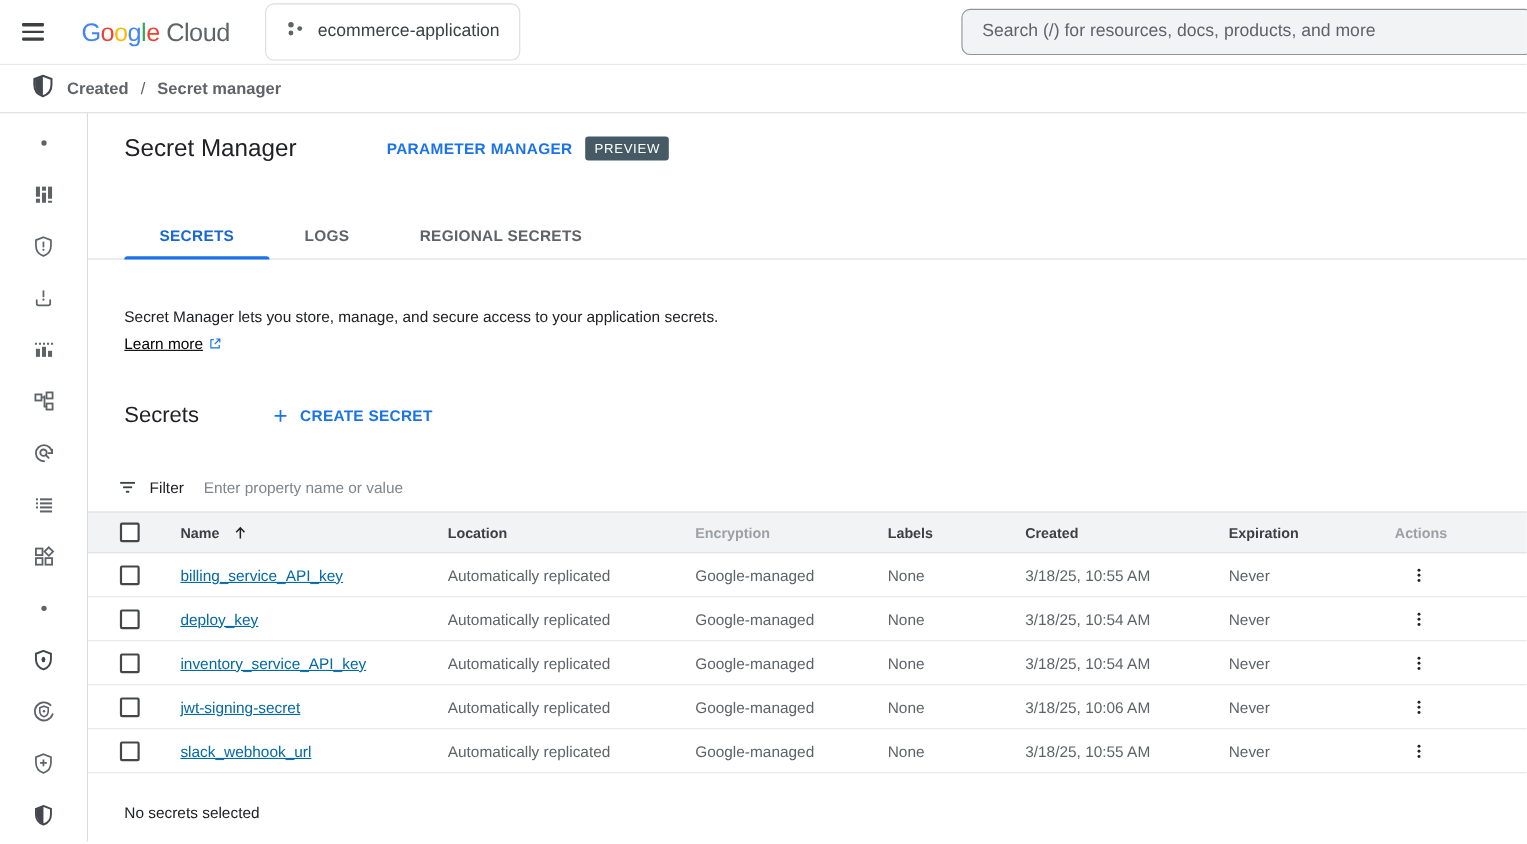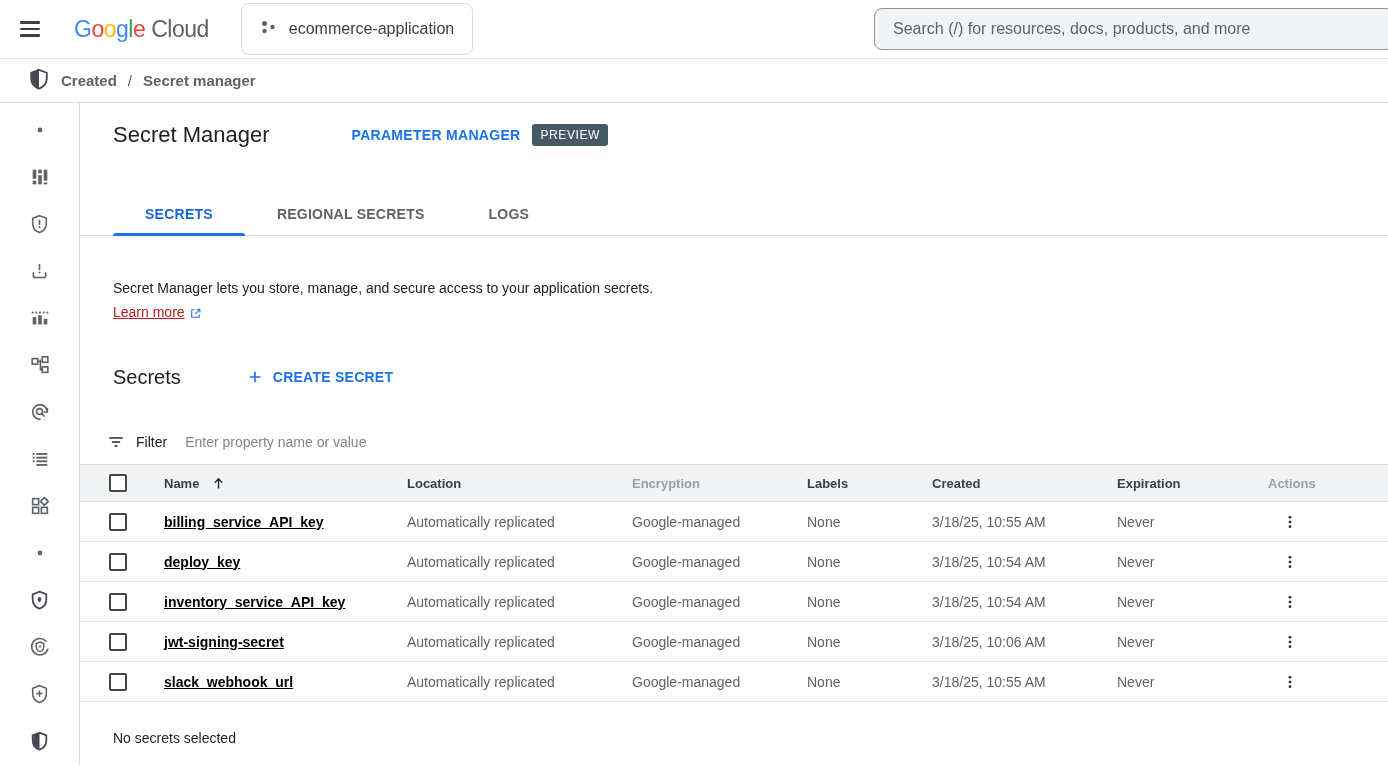--- a/index.html
+++ b/index.html
@@ -45,22 +45,22 @@
   
   .tabs { margin-top:40px; height:43px; border-bottom:1px solid #dadce0; display:flex; padding-left:33px; }
   .tab { position:relative; padding:0 32px; display:flex; align-items:center; font-size:14px; font-weight:700;
     letter-spacing:0.25px; color:#5f6368; cursor:pointer; }
   .tab.active { color:#1967d2; }
   .tab.active::after { content:""; position:absolute; left:0; right:0; bottom:-1px; height:3px;
     background:#1a73e8; border-radius:3px 3px 0 0; }
 
   
   .description { margin-left:33px; margin-top:42px; font-size:14px; color:#202124; line-height:20px; }
-  .learn-more { margin-left:33px; margin-top:6px; display:inline-flex; align-items:flex-end; gap:4px;
-    font-size:14px; color:#b91c1c; text-decoration:underline; cursor:pointer; }
+  .learn-more { margin-left:33px; margin-top:6px; display:inline-flex; align-items:center; gap:4px;
+    font-size:14px; color:#000000; text-decoration:underline; cursor:pointer; }
 
   
   .secrets-row { margin-left:33px; margin-top:40px; height:32px; display:flex; align-items:center; }
   .section-heading { font-size:20px; font-weight:400; color:#202124; }
   .create-btn { margin-left:66px; display:flex; align-items:flex-start; gap:10px; color:#1a73e8;
     font-size:14px; font-weight:700; letter-spacing:0.25px; cursor:pointer; background:none; border:none;
     font-family:"Liberation Sans", sans-serif; }
 
   
   .filter-row { margin-top:26px; height:45px; display:flex; align-items:center; padding-left:27px; gap:11px; }
@@ -70,21 +70,21 @@
   .filter-row input::placeholder { color:#80868b; opacity:1; }
 
   .grid-row { display:grid; grid-template-columns:84px 243px 225px 175px 125px 185px 145px 1fr; align-items:center; }
   .thead { height:38px; background:#f1f3f4; border-top:1px solid #e0e0e0; border-bottom:1px solid #e0e0e0;
     font-size:13px; font-weight:700; color:#3c4043; }
   .thead .muted { color:#9aa0a6; }
   .th-name { display:flex; align-items:center; gap:12px; cursor:pointer; }
   .trow { height:40px; border-bottom:1px solid #e3e5e8; font-size:14px; color:#5f6368; }
   .cell-cb { padding-left:29px; }
   .checkbox { width:18px; height:18px; border:2px solid #444746; border-radius:2px; background:#fff; cursor:pointer; }
-  .secret-link { color:#000000; text-decoration:underline; cursor:pointer;font-weight:bold; }
+  .secret-link { color:#0369a1; text-decoration:underline; cursor:pointer; }
   .actions-cell { padding-left:14px; }
   .dots-btn { width:28px; height:28px; display:flex; align-items:center; justify-content:center; cursor:pointer; }
 
   .footer-status { margin-left:33px; margin-top:28px; font-size:14px; color:#202124; }
 </style>
 </head>
 <body>
 
 <div class="topbar">
   <div class="hamburger">
@@ -242,22 +242,22 @@
   <div class="main">
 
     <div class="title-row">
       <h1 class="page-title">Secret Manager</h1>
       <span class="param-link">PARAMETER MANAGER</span>
       <span class="preview-badge">PREVIEW</span>
     </div>
 
     <div class="tabs">
       <div class="tab active">SECRETS</div>
+      <div class="tab">LOGS</div>
       <div class="tab">REGIONAL SECRETS</div>
-      <div class="tab">LOGS</div>
     </div>
 
     <div class="description">Secret Manager lets you store, manage, and secure access to your application secrets.</div>
     <div>
       <span class="learn-more">
         <span>Learn more</span>
         <svg width="13" height="13" viewBox="0 0 24 24">
           <path d="M5 5 H10 M5 5 V19 H19 V14" fill="none" stroke="#1a73e8" stroke-width="2"></path>
           <path d="M14 4 H20 V10 M20 4 L11.5 12.5" fill="none" stroke="#1a73e8" stroke-width="2"></path>
         </svg>

